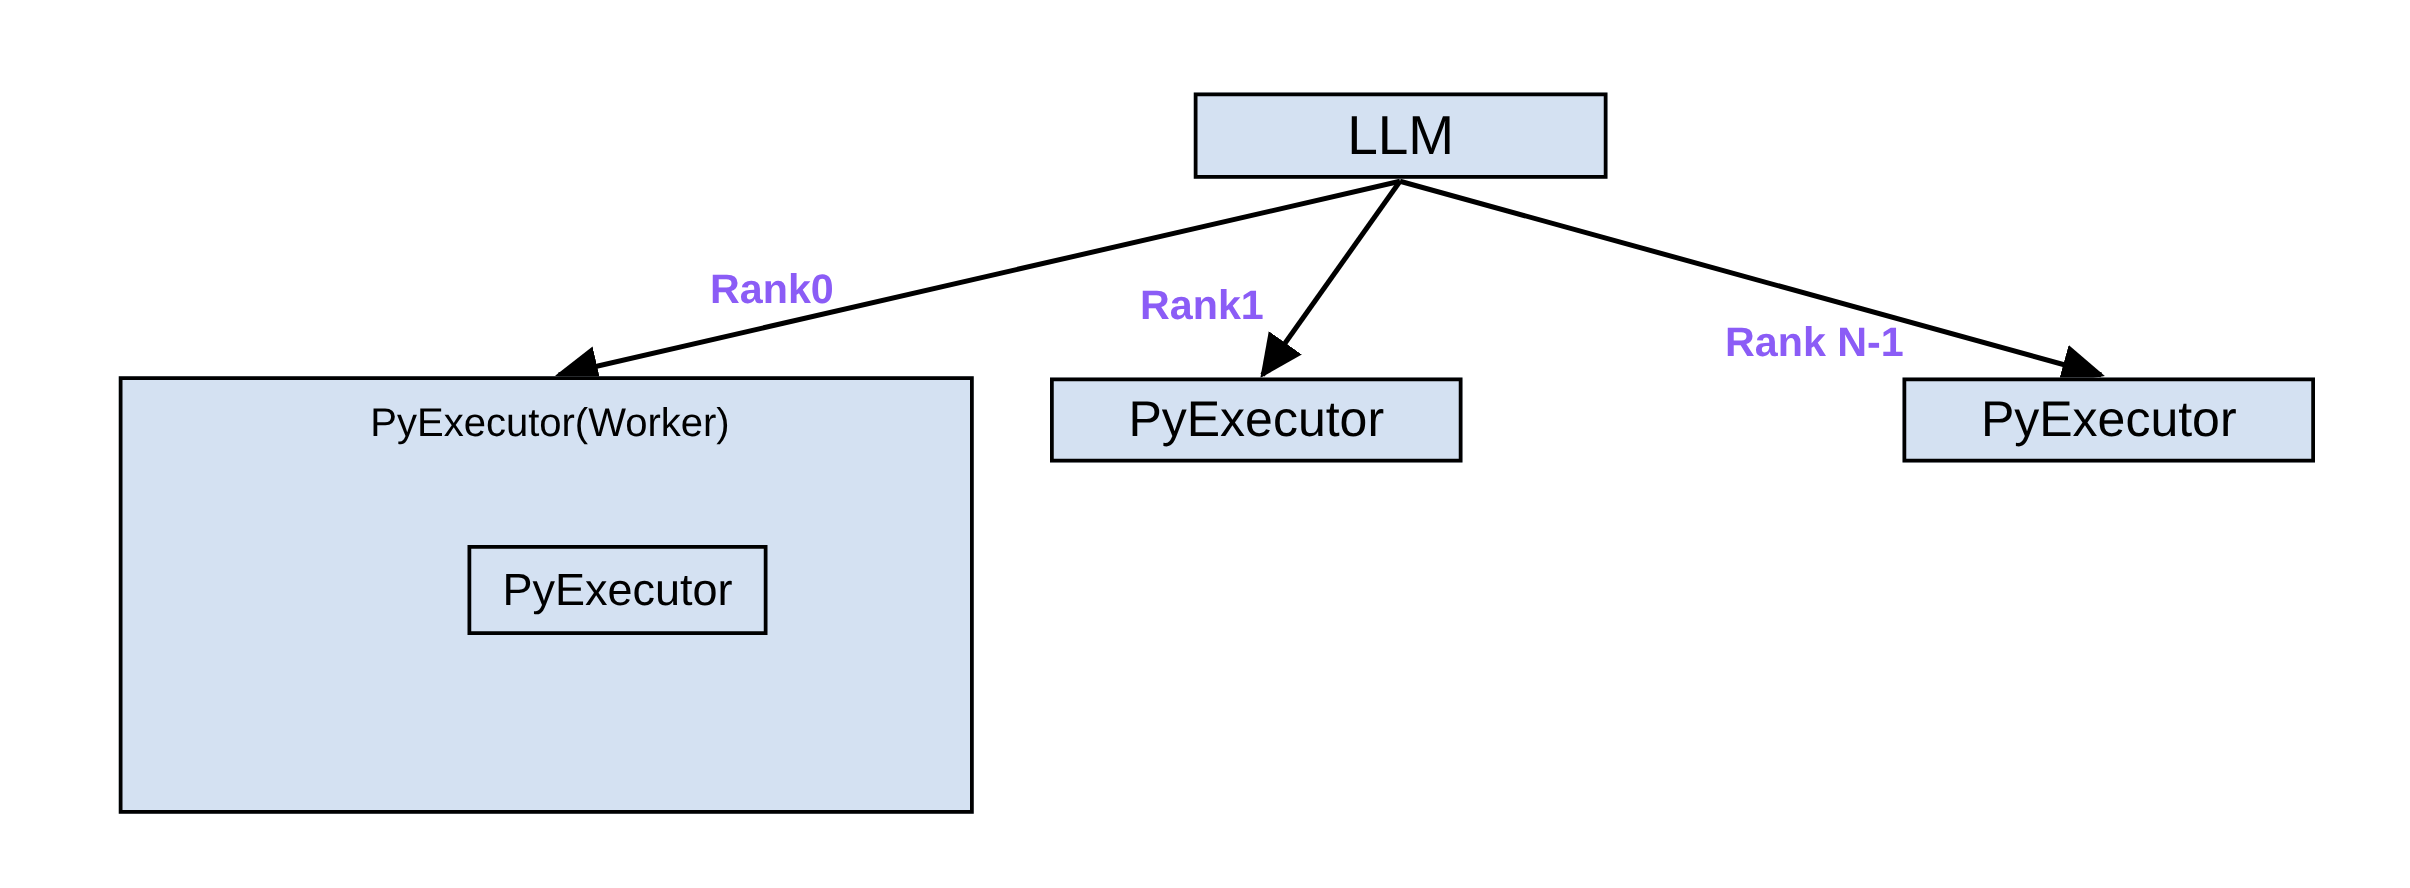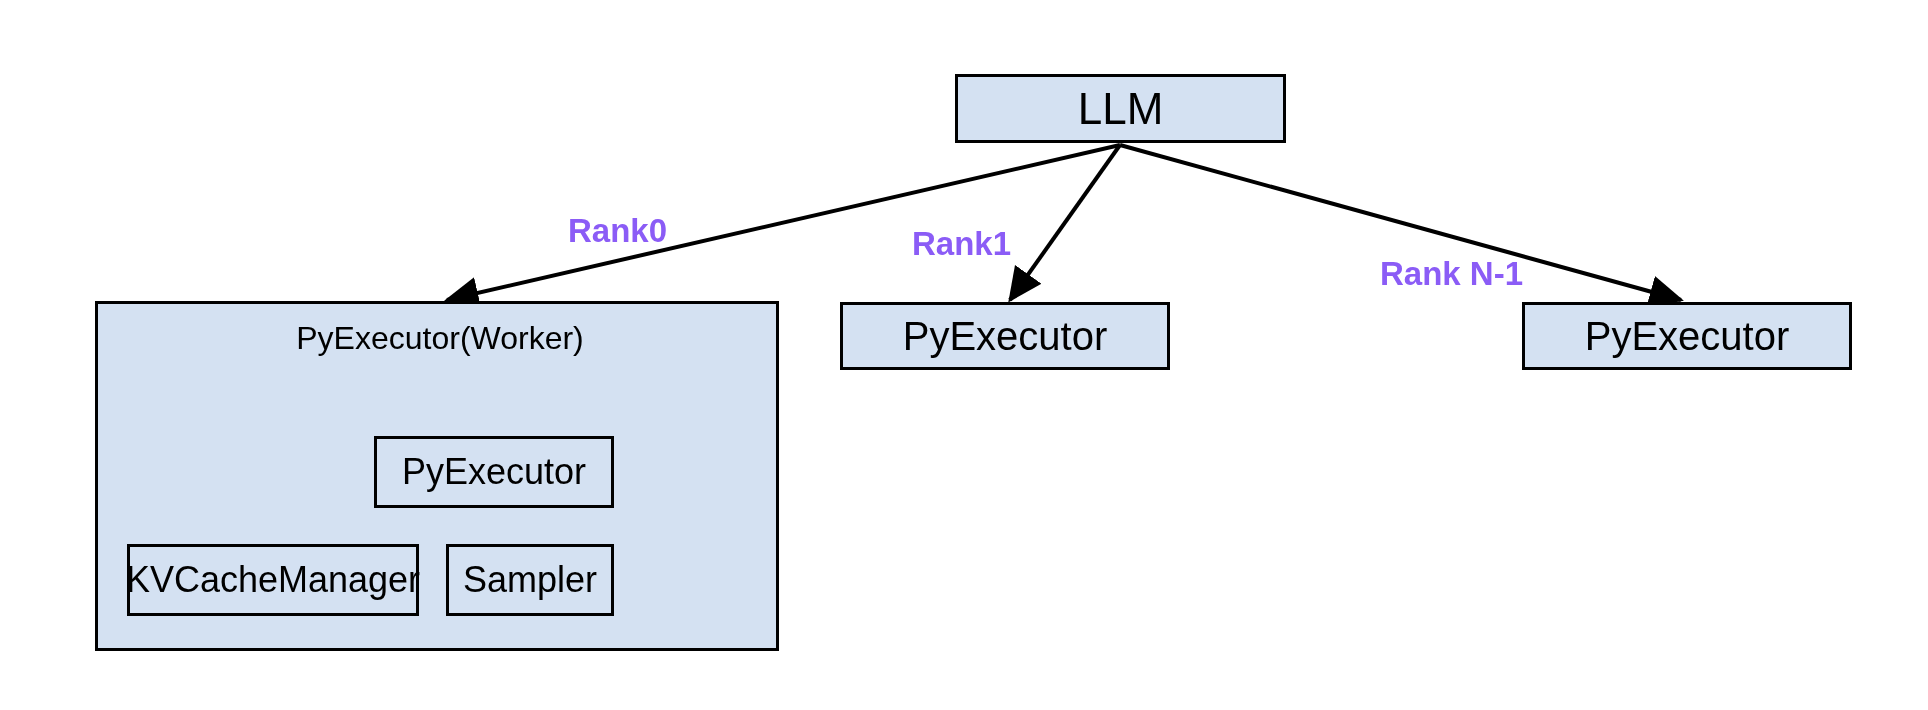--- a/index.html
+++ b/index.html
@@ -143,27 +143,21 @@
   <div class="edge-label" id="edge-label-rankn">Rank N-1</div>
 
   <div class="node" id="node-worker">
     <div class="container-title">PyExecutor(Worker)</div>
 
 
     <div class="subnode" id="node-model-engine">
       <span class="node-label">PyExecutor</span>
     </div>
 
-    <div class="subnode" id="node-kvcache">
-      <span class="node-label">KVCacheManager</span>
-    </div>
 
-    <div class="subnode" id="node-sampler">
-      <span class="node-label">Sampler</span>
-    </div>
   </div>
 
   <div class="node" id="node-executor-rank1">
     <span class="node-label">PyExecutor</span>
   </div>
 
   <div class="node" id="node-executor-rankn">
     <span class="node-label">PyExecutor</span>
   </div>
 

